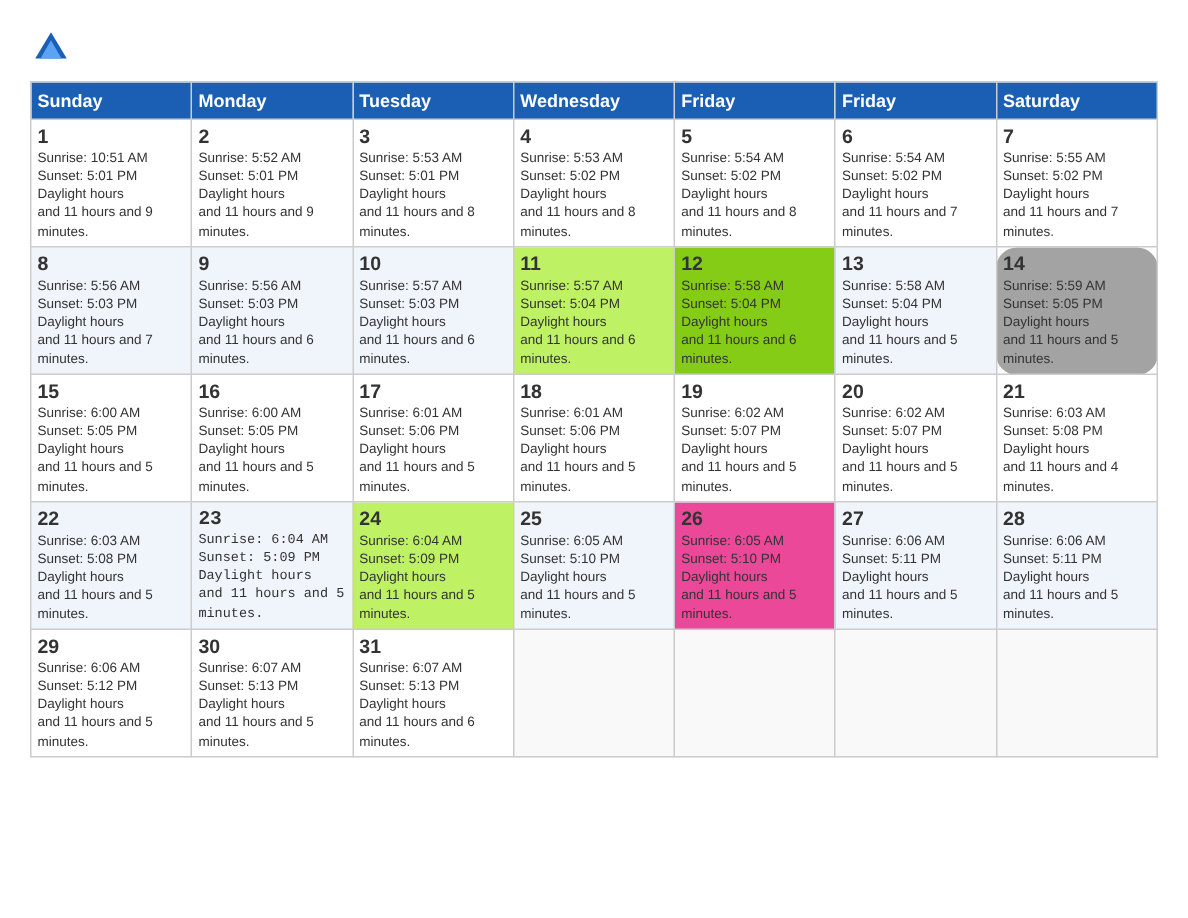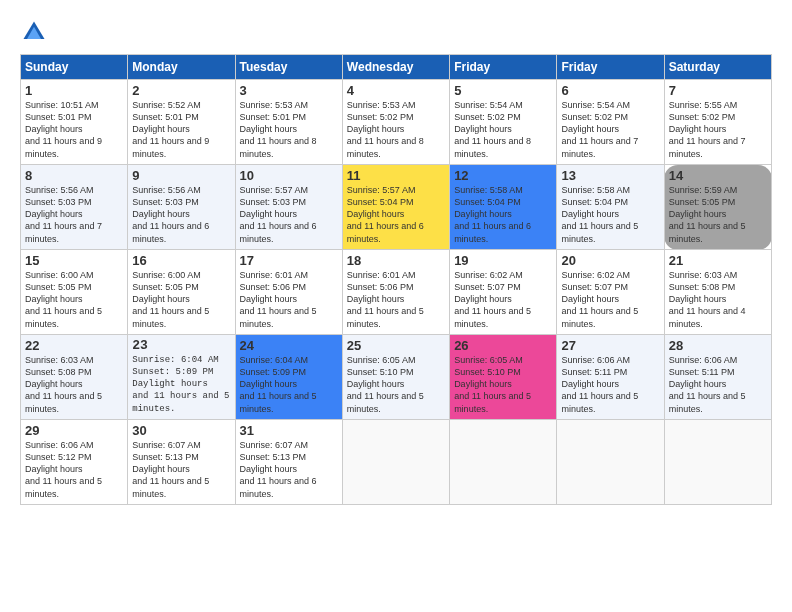--- a/index.html
+++ b/index.html
@@ -219,30 +219,30 @@
       </td>
           <td style="background: rgb(240, 244, 251);">
         <span class="day-num">10</span>
         <div class="day-info">
           <span>Sunrise: 5:57 AM</span><br>
           <span>Sunset: 5:03 PM</span><br>
           <span>Daylight hours</span><br>
           <span>and 11 hours and 6 minutes.</span>
         </div>
       </td>
-          <td style="background: #fde047; margin-left: 48px;">
+          <td style="background: #bef264; margin-left: 48px;">
         <span class="day-num">11</span>
         <div class="day-info">
           <span>Sunrise: 5:57 AM</span><br>
           <span>Sunset: 5:04 PM</span><br>
           <span>Daylight hours</span><br>
           <span>and 11 hours and 6 minutes.</span>
         </div>
       </td>
-          <td style="background: #3b82f6;">
+          <td style="background: #84cc16;">
         <span class="day-num">12</span>
         <div class="day-info">
           <span>Sunrise: 5:58 AM</span><br>
           <span>Sunset: 5:04 PM</span><br>
           <span>Daylight hours</span><br>
           <span>and 11 hours and 6 minutes.</span>
         </div>
       </td>
           <td style="background: rgb(240, 244, 251);">
         <span class="day-num">13</span>
@@ -340,21 +340,21 @@
       </td>
           <td style="background: rgb(240, 244, 251); font-family: Liberation Mono, monospace;">
         <span class="day-num">23</span>
         <div class="day-info">
           <span>Sunrise: 6:04 AM</span><br>
           <span>Sunset: 5:09 PM</span><br>
           <span>Daylight hours</span><br>
           <span>and 11 hours and 5 minutes.</span>
         </div>
       </td>
-          <td style="background: #3b82f6; margin-top: 28px;">
+          <td style="background: #bef264; margin-top: 28px;">
         <span class="day-num">24</span>
         <div class="day-info">
           <span>Sunrise: 6:04 AM</span><br>
           <span>Sunset: 5:09 PM</span><br>
           <span>Daylight hours</span><br>
           <span>and 11 hours and 5 minutes.</span>
         </div>
       </td>
           <td style="background: rgb(240, 244, 251);">
         <span class="day-num">25</span>

